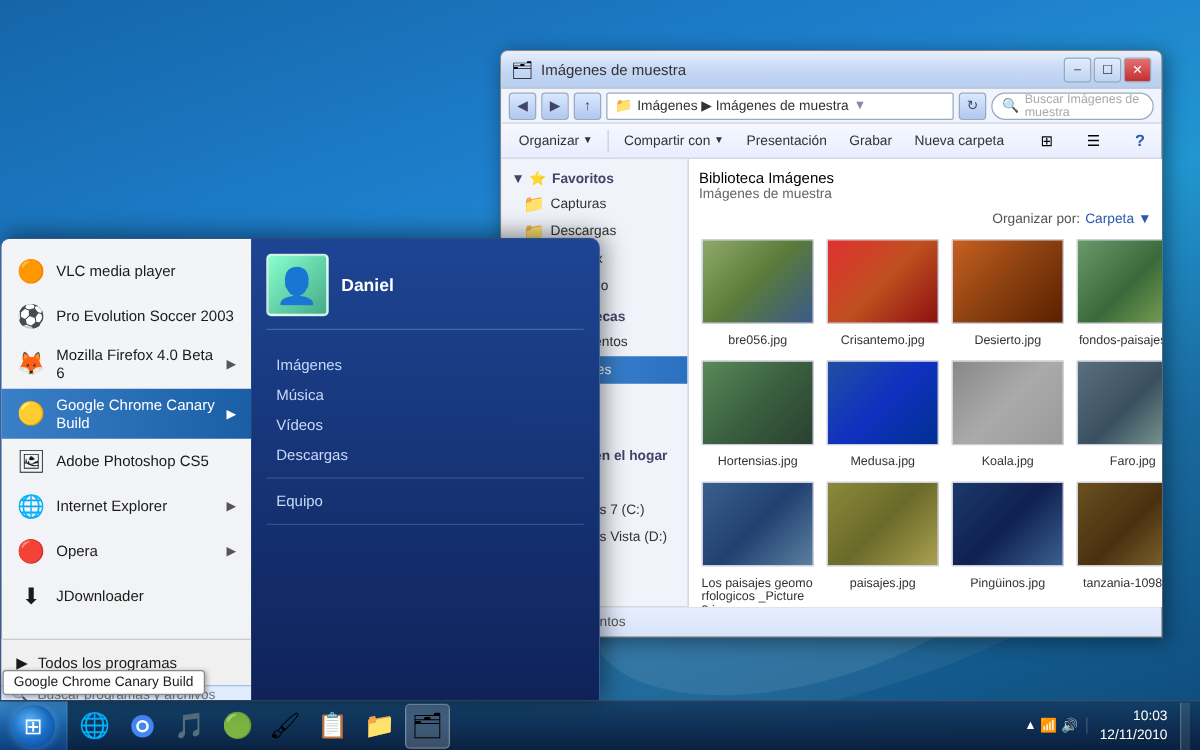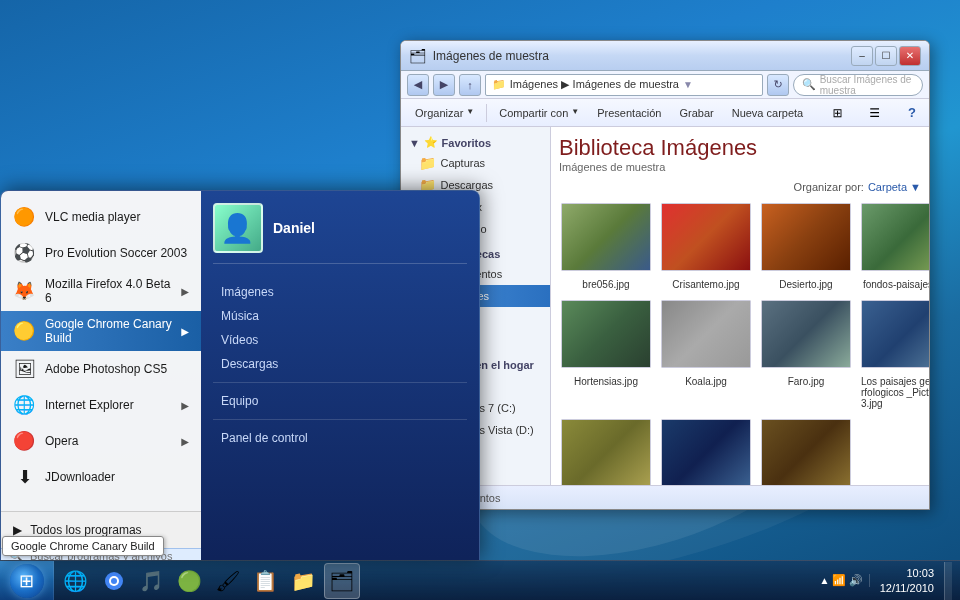--- a/index.html
+++ b/index.html
@@ -495,22 +495,22 @@
       overflow-y: auto;
       padding: 8px;
       background: white;
     }
 
     .main-header {
       margin-bottom: 8px;
     }
 
     .library-title {
-      font-size: 22px;
-      color: #7f1d1d;
+      font-size: 12px;
+      color: #000000;
       font-weight: normal;
     }
 
     .library-subtitle {
       font-size: 11px;
       color: #666;
     }
 
     .organize-bar {
       display: flex;
@@ -780,20 +780,24 @@
           </div>
           <div class="image-item">
             <div class="image-thumb t4"></div>
             <div class="image-label">fondos-paisajes.jpg</div>
           </div>
           <div class="image-item">
             <div class="image-thumb t5"></div>
             <div class="image-label">Hortensias.jpg</div>
           </div>
           <div class="image-item">
+            <div class="image-thumb t6"></div>
+            <div class="image-label">Medusa.jpg</div>
+          </div>
+          <div class="image-item">
             <div class="image-thumb t7"></div>
             <div class="image-label">Koala.jpg</div>
           </div>
           <div class="image-item">
             <div class="image-thumb t8"></div>
             <div class="image-label">Faro.jpg</div>
           </div>
           <div class="image-item">
             <div class="image-thumb t9"></div>
             <div class="image-label">Los paisajes geomorfologicos _Picture3.jpg</div>
@@ -882,21 +886,20 @@
         <div class="user-avatar">👤</div>
         <div class="user-name">Daniel</div>
       </div>
       <div class="right-menu-item">Imágenes</div>
       <div class="right-menu-item">Música</div>
       <div class="right-menu-item">Vídeos</div>
       <div class="right-menu-item">Descargas</div>
       <div class="right-divider"></div>
       <div class="right-menu-item">Equipo</div>
       <div class="right-divider"></div>
-      <div class="right-menu-item">Panel de control</div>
     </div>
   </div>
 
   <div class="chrome-canary-label">
     <span>Google Chrome Canary Build</span>
   </div>
 
   <div class="taskbar">
     <div class="taskbar-start">
       <div class="start-orb">⊞</div>

